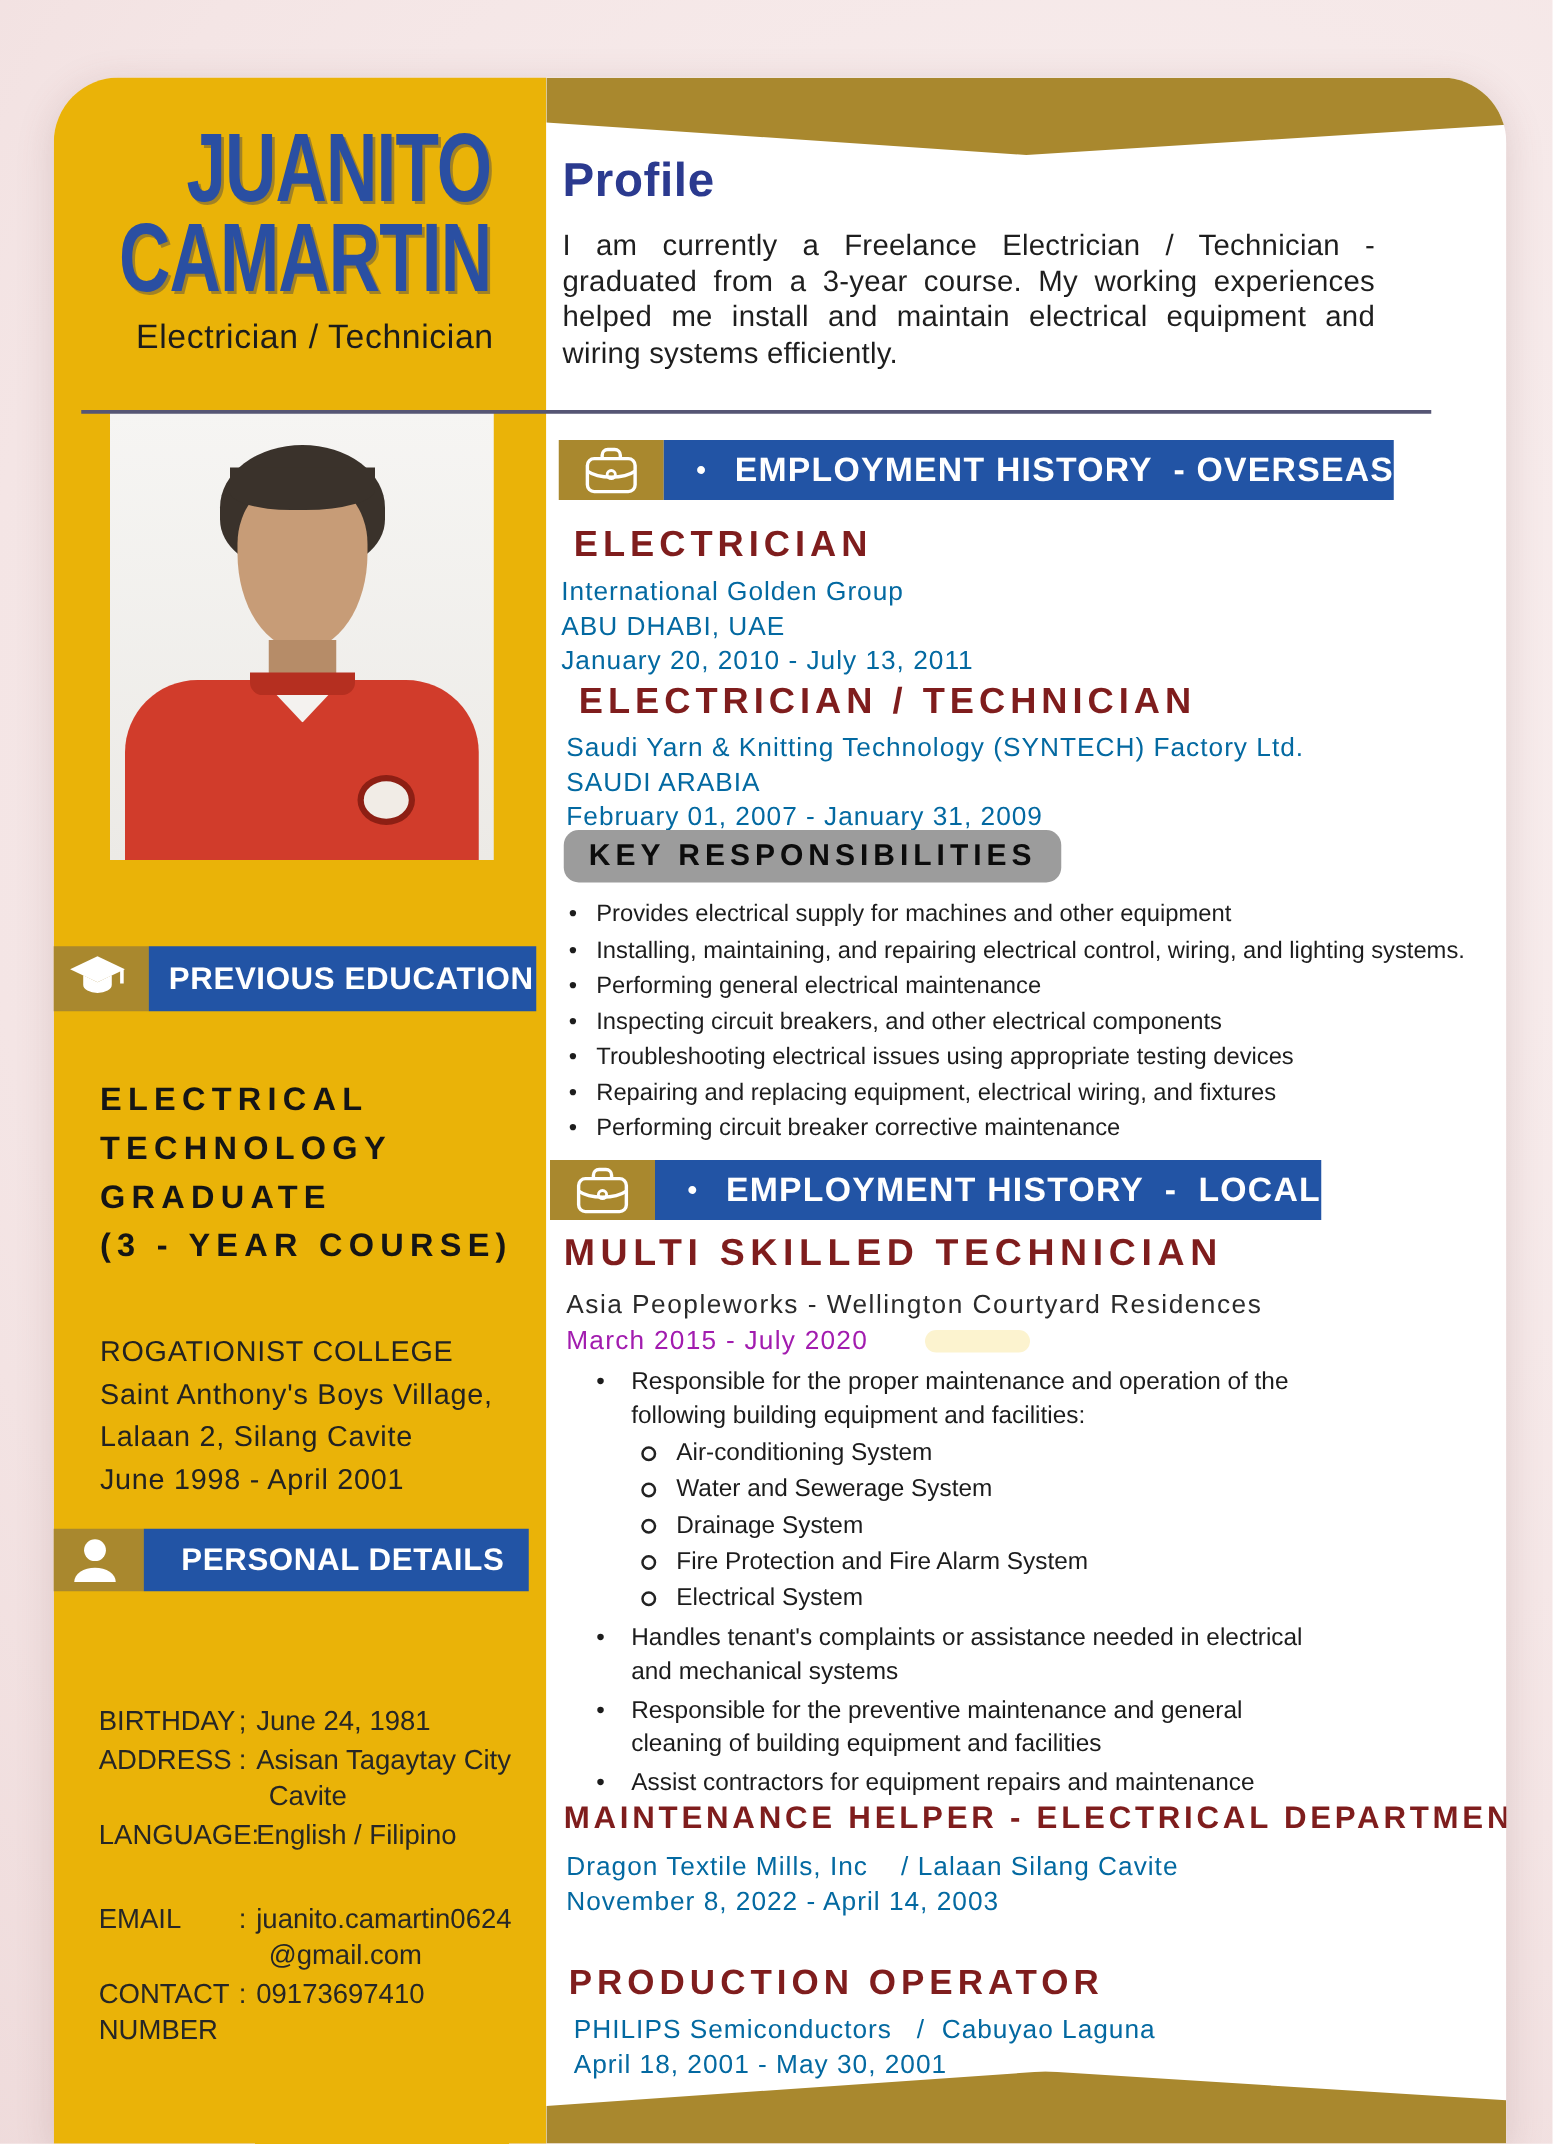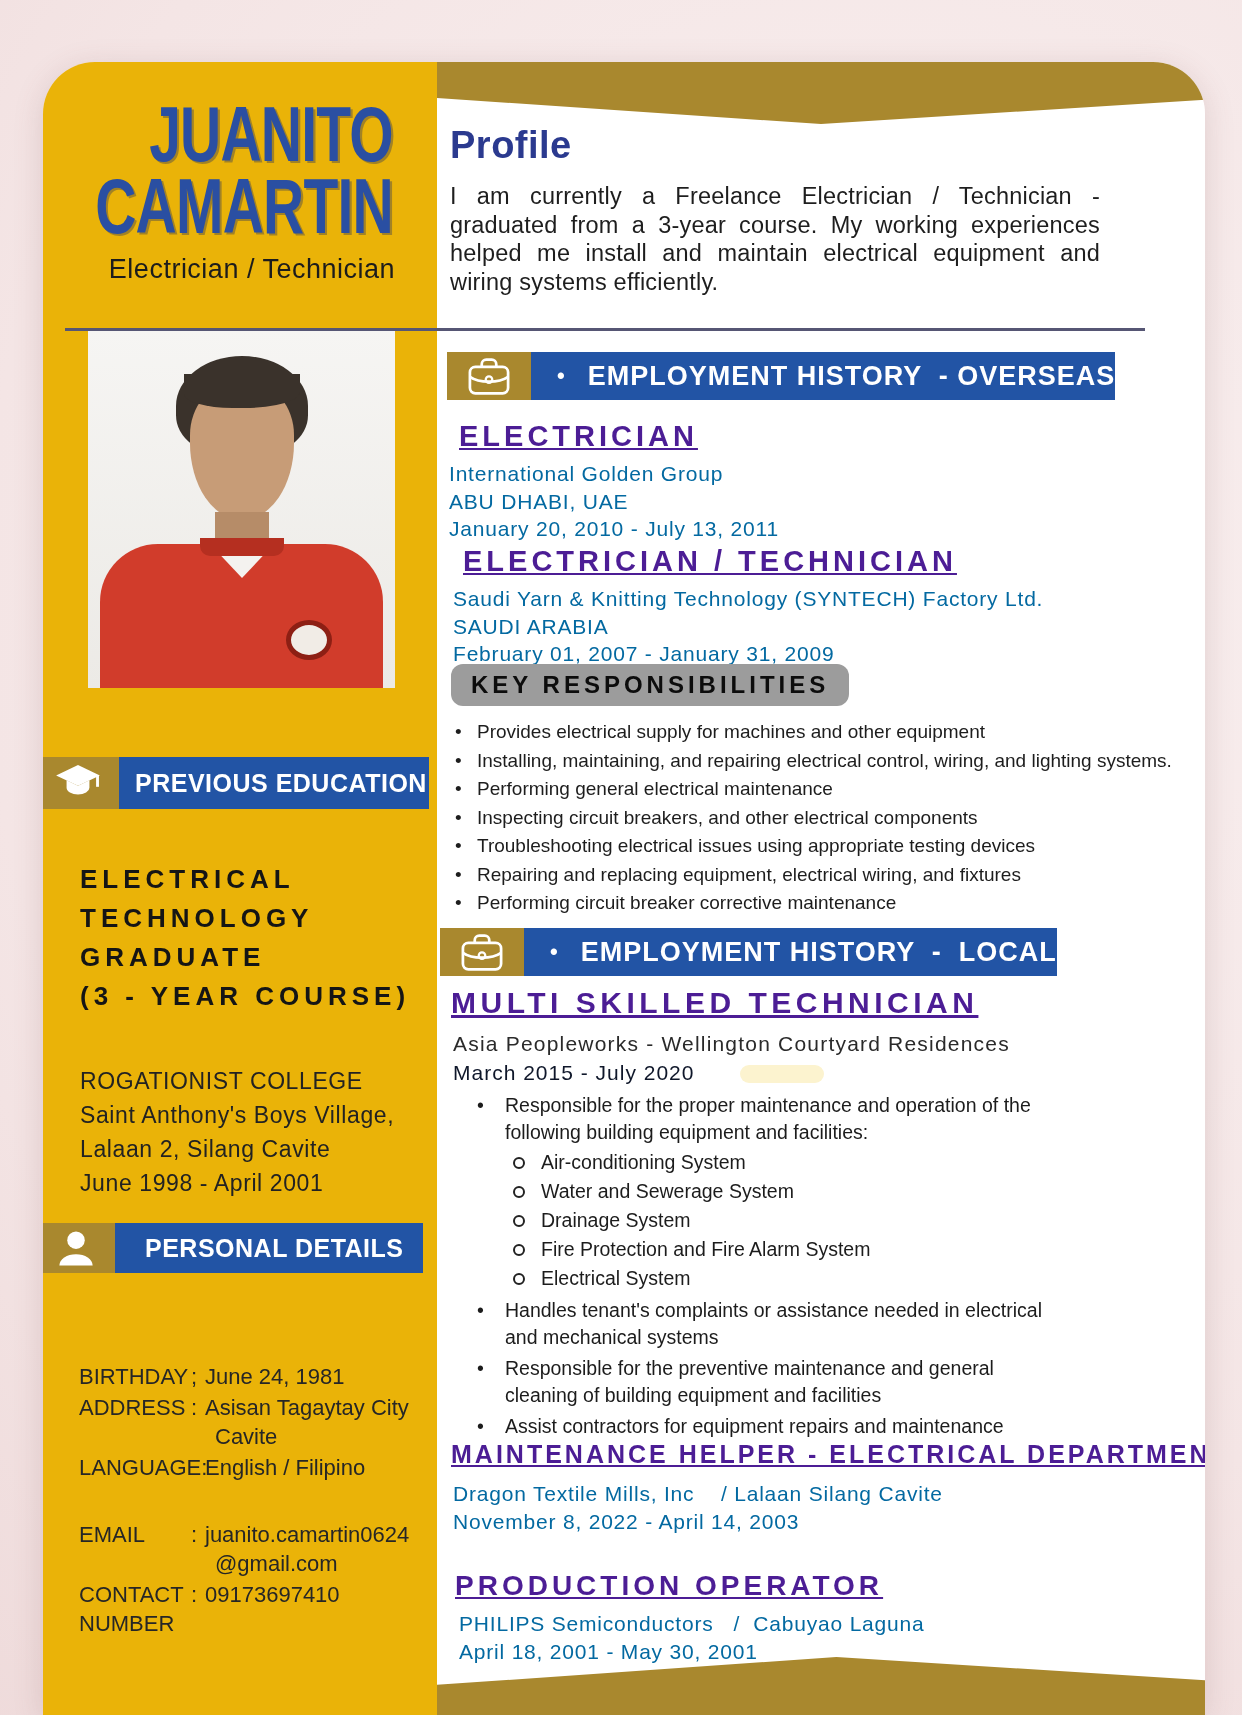--- a/index.html
+++ b/index.html
@@ -60,35 +60,35 @@
   .profile-h{top:62px;left:13px;font-size:38px;font-weight:600;color:#2b3a8f;letter-spacing:.5px;}
   .profile-p{top:120px;left:13px;width:650px;font-size:23.5px;line-height:28.5px;color:#1e1e1e;
              text-align:justify;letter-spacing:.2px;}
   .emp-banner{height:48px;}
   .emp-banner .icon-box{width:84px;}
   .emp-banner .bar{font-size:27px;letter-spacing:1px;padding-left:26px;}
   .emp-banner .bar .bdot{font-size:22px;margin-right:22px;}
   .bar span{white-space:pre;}
   .ov-banner{top:290px;left:10px;width:656px;}
   .lc-banner{top:866px;left:3px;width:672px;}
-  .job-title{font-weight:bold;color:#4c1d95;text-decoration:underline;}
+  .job-title{font-weight:bold;color:#7f1d1d;}
   .t1{top:358px;left:22px;font-size:29px;letter-spacing:4px;}
   .j1{top:398px;left:12px;}
   .jlines{font-size:21px;line-height:27.5px;letter-spacing:.8px;color:#0369a1;}
   .t2{top:483px;left:26px;font-size:29px;letter-spacing:4px;}
   .j2{top:523px;left:16px;}
   .key-pill{top:602px;left:14px;background:#9c9c9c;color:#0c0c0c;font-weight:bold;
             font-size:24px;letter-spacing:4px;padding:7px 20px;border-radius:12px;}
   .ov-list{top:656px;left:12px;right:0;list-style:none;margin:0;padding:0;
            font-size:19px;line-height:28.5px;color:#1d1d1d;}
   .ov-list li{position:relative;padding-left:28px;white-space:nowrap;}
   .ov-list li::before{content:"•";position:absolute;left:6px;}
   .t3{top:924px;left:14px;font-size:30px;letter-spacing:4.5px;}
   .asia{top:970px;left:16px;font-size:21px;letter-spacing:1.2px;color:#2a2a2a;}
-  .march{top:999px;left:16px;font-size:21px;letter-spacing:1px;color:#0f172a;}
+  .march{top:999px;left:16px;font-size:21px;letter-spacing:1px;color:#a21caf;}
   .hl{display:inline-block;width:84px;height:18px;background:#fcf3cf;border-radius:9px;
       margin-left:46px;vertical-align:middle;}
   .lc-list{top:1030px;left:14px;width:660px;list-style:none;margin:0;padding:0;
            font-size:19.5px;line-height:27px;color:#1c1c1c;}
   .lc-list>li{position:relative;padding-left:54px;margin-bottom:4px;}
   .lc-list>li::before{content:"•";position:absolute;left:26px;}
   .lc-list li span{display:block;}
   .sub-list{list-style:none;margin:2px 0 2px 0;padding:0;line-height:29px;}
   .sub-list li{position:relative;padding-left:36px;}
   .sub-list li::before{content:"";position:absolute;left:8px;top:9px;width:8px;height:8px;

